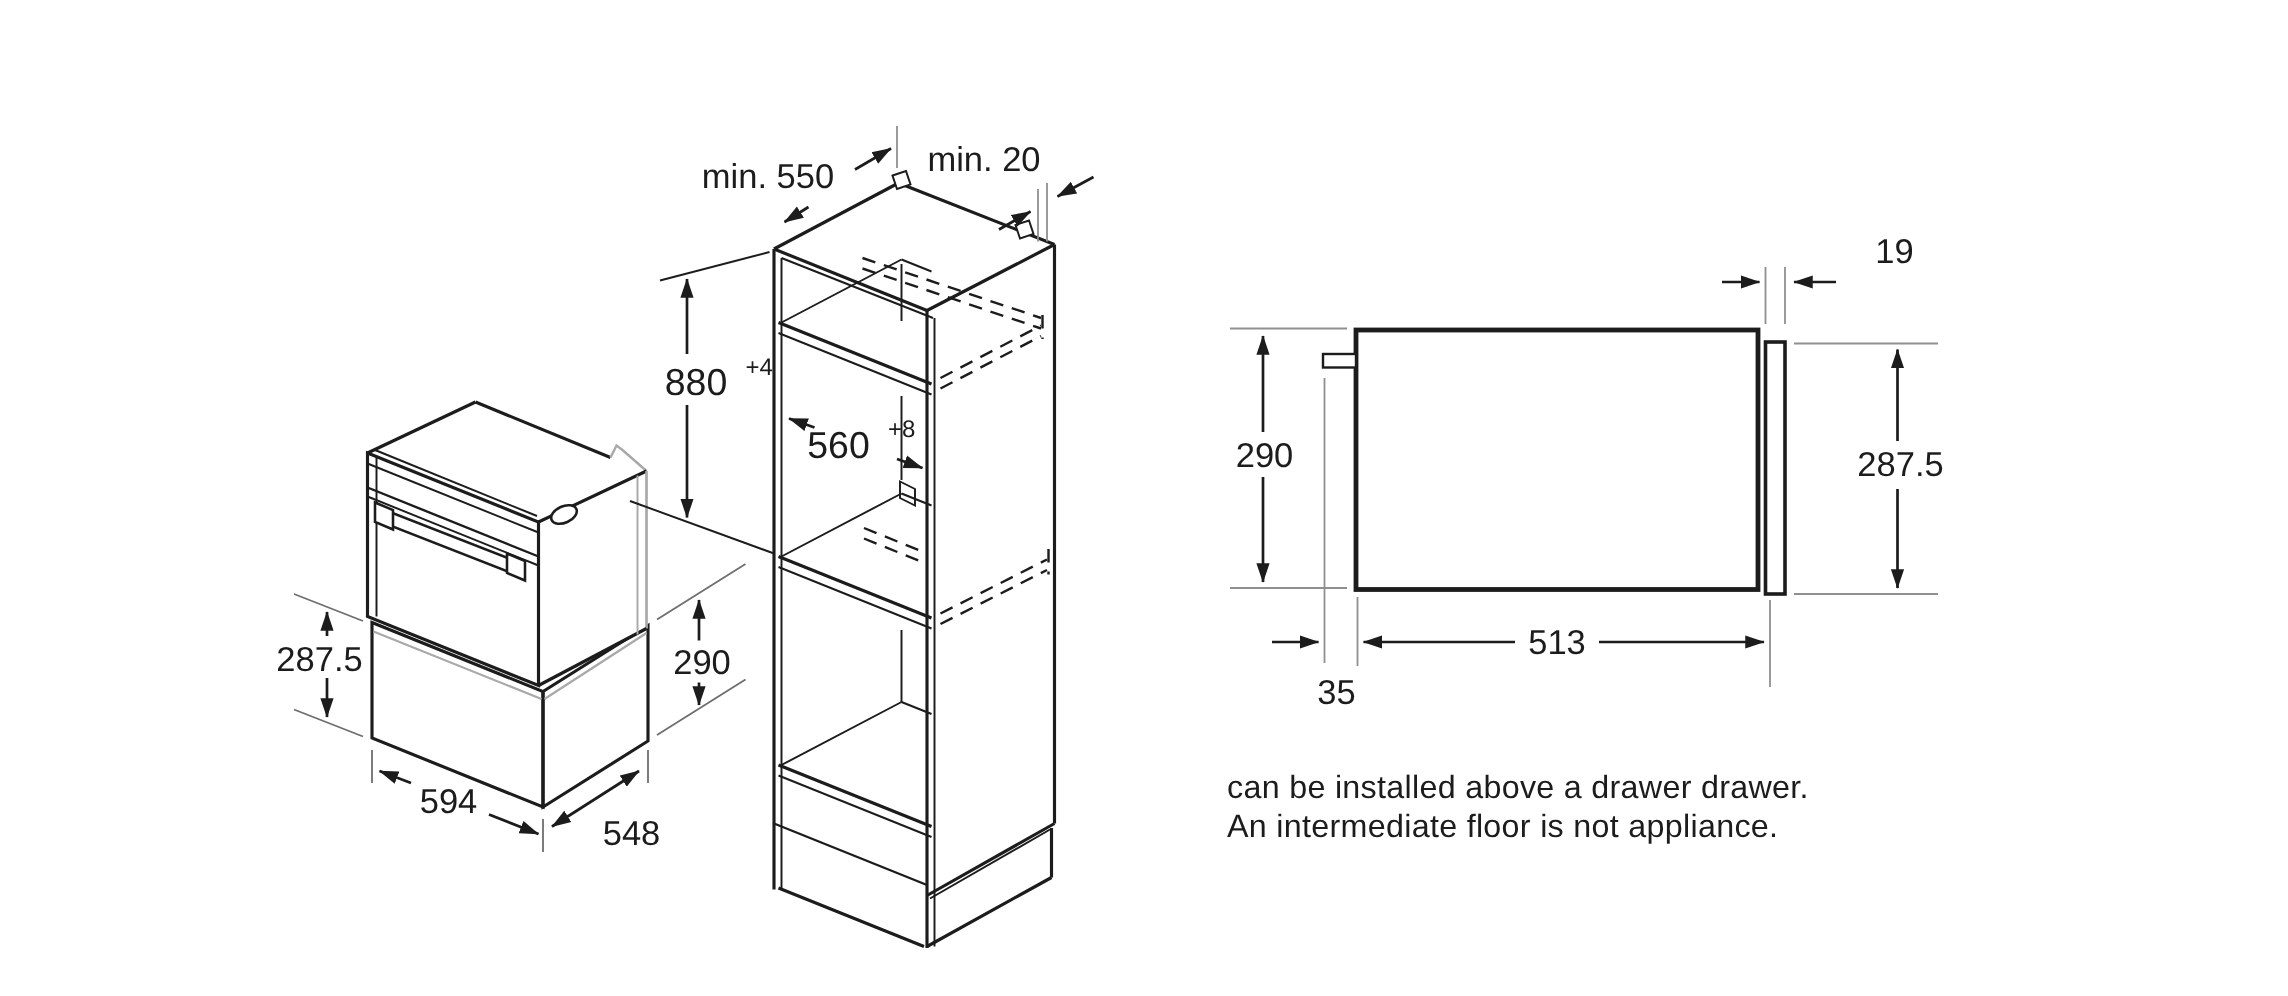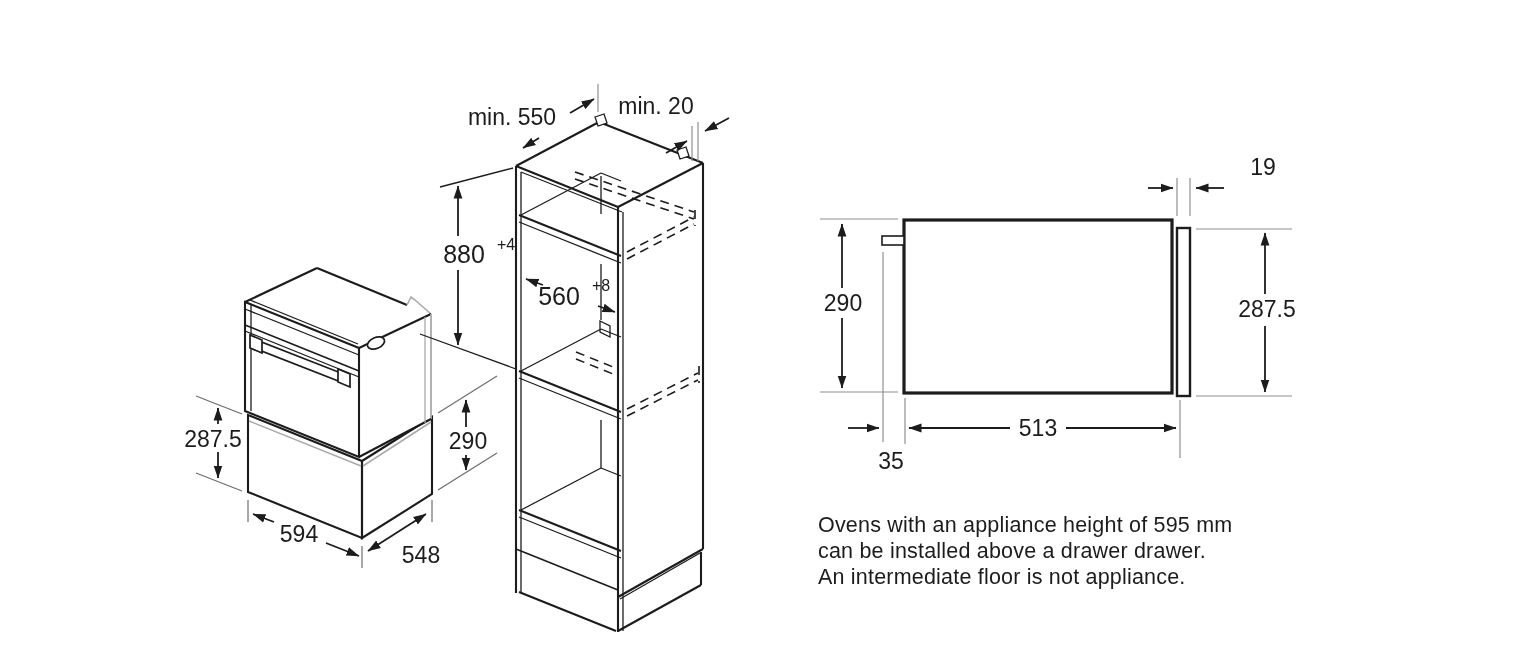--- a/index.html
+++ b/index.html
@@ -239,17 +239,16 @@
 
     <g>
       <line class="ext2" x1="883" y1="252" x2="883" y2="442"></line>
       <line class="dim" x1="848" y1="428" x2="879" y2="428" marker-end="url(#ah)"></line>
       <text class="dim-text" x="891" y="469" text-anchor="middle">35</text>
     </g>
   </g>
 </svg>
 
 <div class="note">
-  <div>Ovens with an appliance height of 595 mm</div>
   <div>can be installed above a drawer drawer.</div>
   <div>An intermediate floor is not appliance.</div>
 </div>
 </div>
 
 </body></html>

